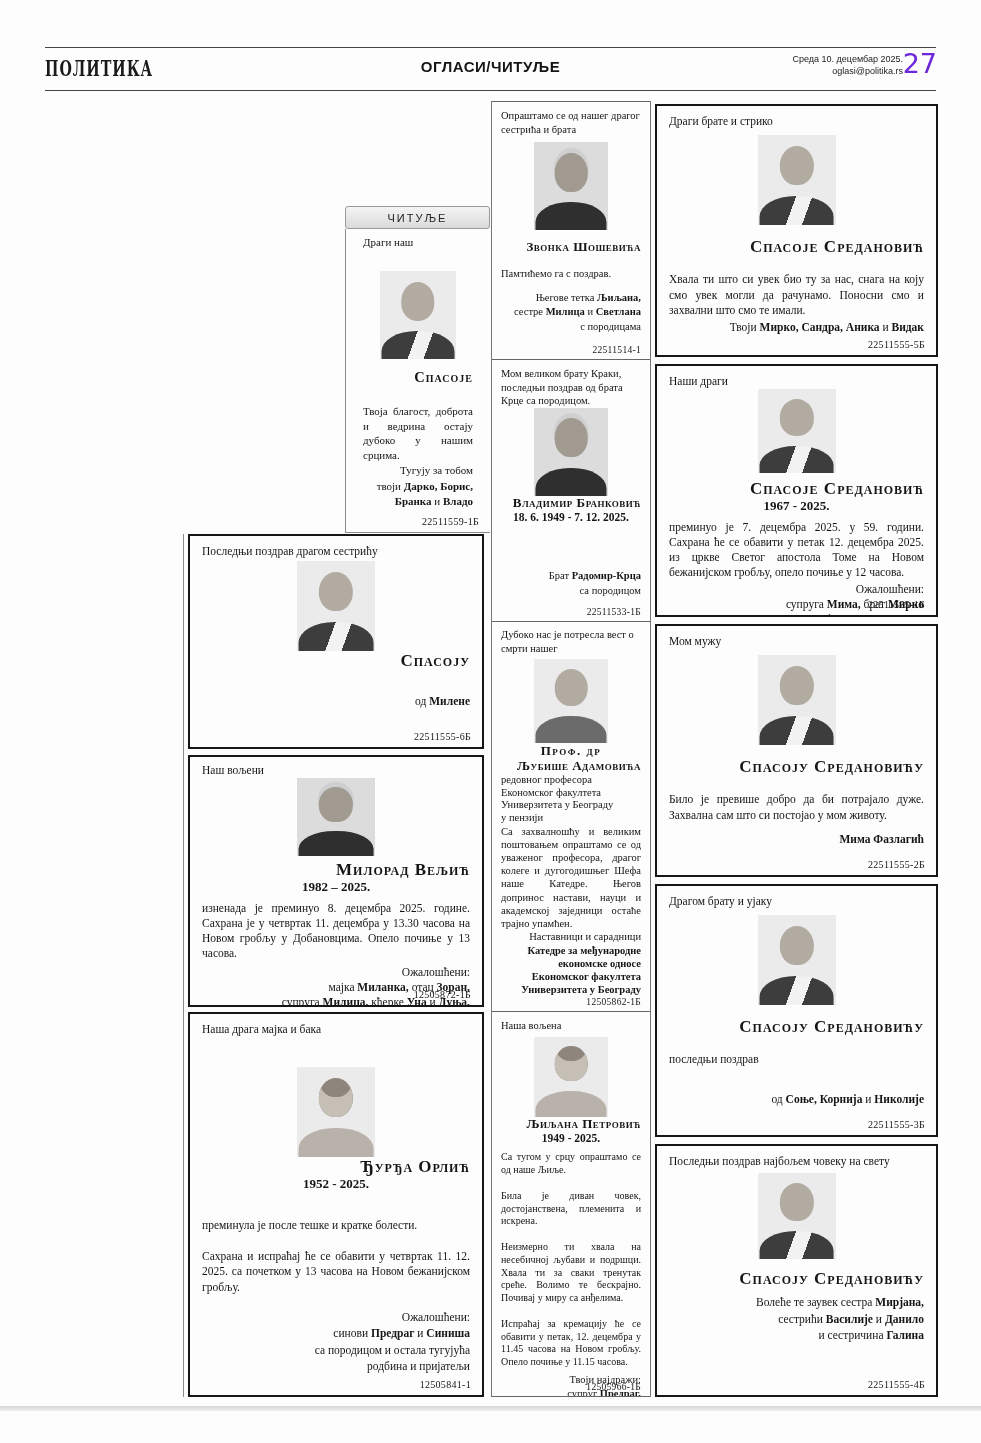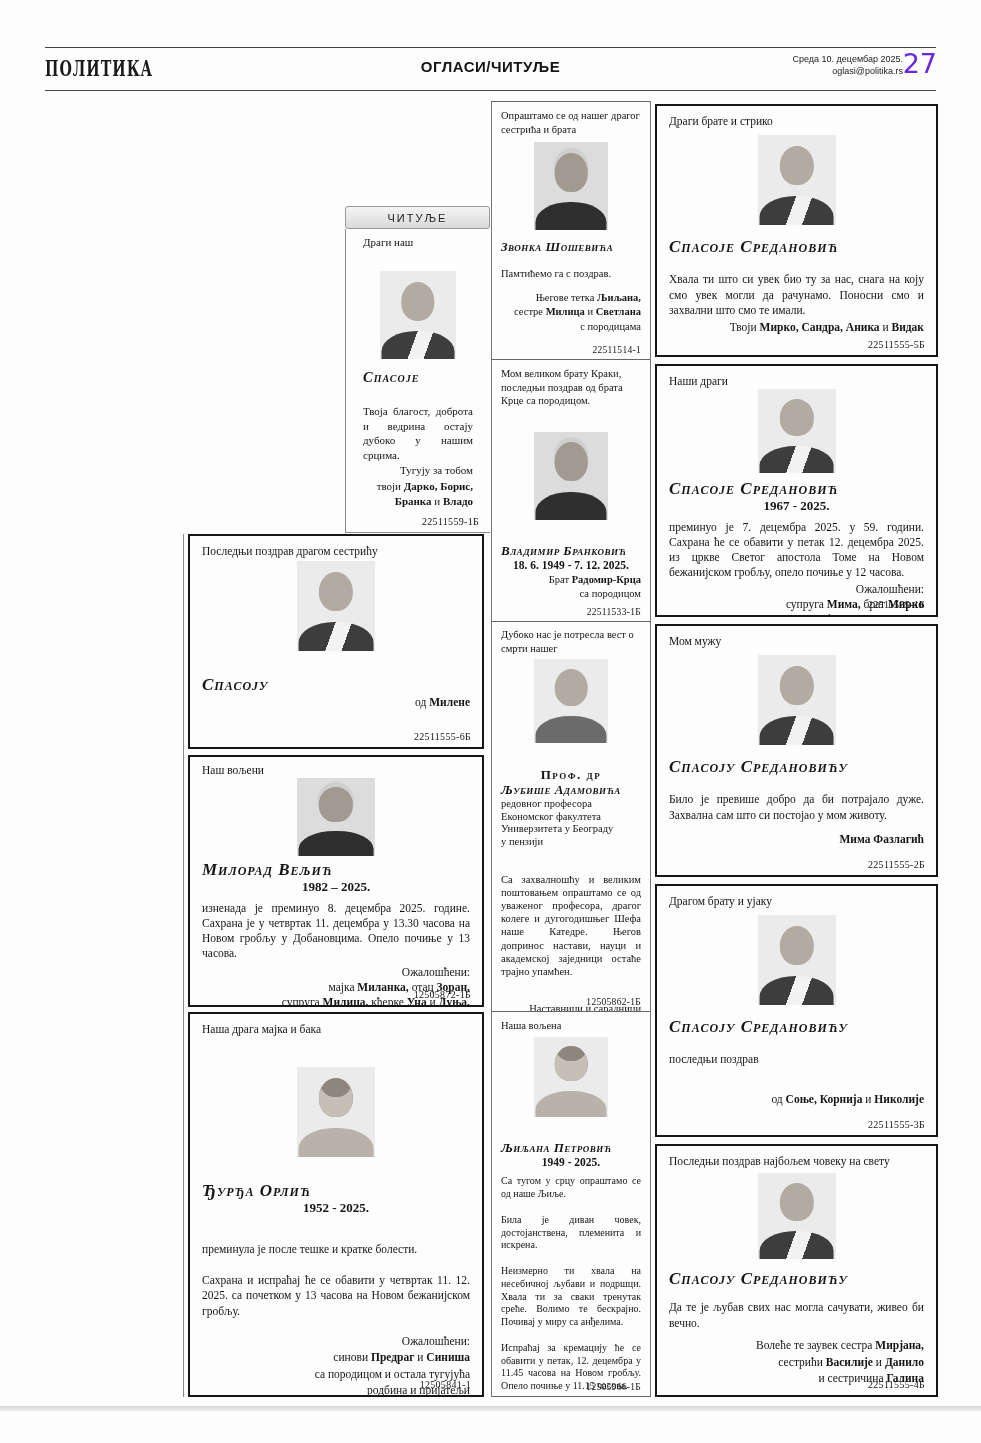--- a/index.html
+++ b/index.html
@@ -30,22 +30,22 @@
   #citulje-tab{position:absolute;left:345px;top:206px;width:145px;height:23px;box-sizing:border-box;
         background:linear-gradient(#f4f4f4,#dadada);border:1px solid #9a9a9a;border-radius:3px;
         font-family:"Liberation Sans",sans-serif;font-size:11px;letter-spacing:2px;
         display:flex;align-items:center;justify-content:center;color:#222;}
 
   
   .notice{position:absolute;box-sizing:border-box;display:flex;flex-direction:column;
         padding:8px 12px;background:#fdfdfd;overflow:hidden;}
   .bordered{border:2.5px solid #161616;}
   .intro{font-size:11.5px;line-height:1.3;}
-  .name{text-align:left;font-weight:bold;font-variant:small-caps;font-size:17px;
-        letter-spacing:1px;line-height:1.15;font-style:italic;}
+  .name{text-align:right;font-weight:bold;font-variant:small-caps;font-size:17px;
+        letter-spacing:1px;line-height:1.15;}
   .prefix{text-align:center;font-weight:bold;font-variant:small-caps;font-size:13px;letter-spacing:1.5px;}
   .dates{text-align:center;font-weight:bold;font-size:13px;line-height:1.2;}
   .subtitle{font-weight:normal;font-size:11px;white-space:pre-line;line-height:1.25;}
   .body{font-size:11.5px;text-align:justify;white-space:pre-line;line-height:1.34;}
   .closing{font-size:11.5px;text-align:right;white-space:pre-line;line-height:1.42;}
   .nid{position:absolute;right:11px;bottom:5px;font-size:10px;letter-spacing:.3px;}
   .sp{flex:1;}
 
   
   .photo{width:78px;height:90px;margin:0 auto;background:#ebebeb;position:relative;
@@ -103,21 +103,21 @@
   #n-r1{top:104px;}
   #n-r2{top:364px;}
   #n-r2 .photo{height:84px;}
   #n-r2 .body,#n-r2 .closing{line-height:1.3;}
   #n-r3{top:624px;}
   #n-r4{top:884px;}
   #n-r5{top:1144px;}
   #n-r5 .photo{height:86px;}
 
   
-  .mt2{margin-top:2px;}.mt4{margin-top:4px;}.mt6{margin-top:6px;}.mt8{margin-top:24px;}
+  .mt2{margin-top:2px;}.mt4{margin-top:4px;}.mt6{margin-top:6px;}.mt8{margin-top:0;}
   .mt10{margin-top:10px;}.mt12{margin-top:12px;}.mt14{margin-top:14px;}.mt16{margin-top:16px;}
   .mt18{margin-top:18px;}.mt22{margin-top:22px;}.mt26{margin-top:26px;}.mt30{margin-top:30px;}
   .mb12{margin-bottom:12px;}.mb16{margin-bottom:16px;}.mb20{margin-bottom:20px;}
   .mb30{margin-bottom:30px;}.mb36{margin-bottom:36px;}
 </style>
 </head>
 <body>
 
 <div id="page">
 
@@ -283,20 +283,19 @@
     <div class="body mt16">последњи поздрав</div>
     <div class="sp"></div>
     <div class="closing mb20">од <b>Соње, Корнија</b> и <b>Николије</b></div>
     <div class="nid">22511555-3Б</div>
   </section>
 
   <section class="notice bordered rbox" id="n-r5">
     <div class="intro">Последњи поздрав најбољем човеку на свету</div>
     <div class="photo ph-suit mt4"></div>
     <div class="name mt10">Спасоју Средановићу</div>
-    <div class="body mt12">Да те је љубав свих нас могла сачувати, живео би вечно.</div>
     <div class="closing mt6">Волеће те заувек сестра <b>Мирјана,</b>
 сестрићи <b>Василије</b> и <b>Данило</b>
 и сестричина <b>Галина</b></div>
     <div class="nid">22511555-4Б</div>
   </section>
 
 </div>
 
 </body></html>

